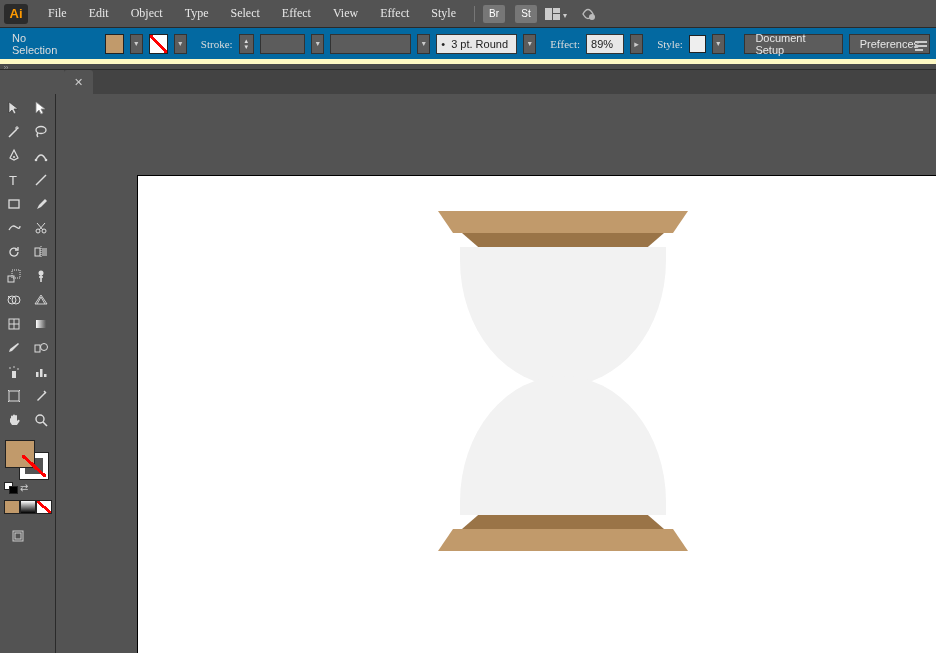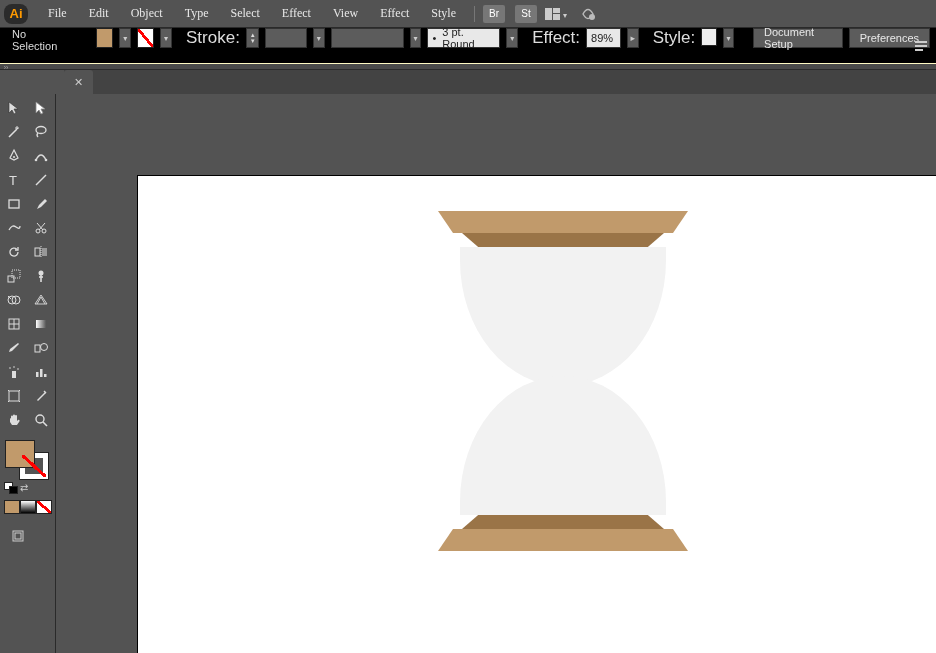--- a/index.html
+++ b/index.html
@@ -1,31 +1,31 @@
 <!DOCTYPE html>
 <html><head>
 <meta charset="utf-8">
 <style>
 * { margin:0; padding:0; box-sizing:border-box; font-family:"Segoe UI",Tahoma,sans-serif; user-select:none; }
 body { width:936px; height:653px; background:#535353; overflow:hidden; color:#e0e0e0; font-size:12px; position:relative; }
 
 
 .menubar { height:28px; background:#535353; display:flex; align-items:center; padding:0 4px; gap:2px; border-bottom:1px solid #2a2a2a; }
-.ai-logo { width:24px; height:20px; background:#2b2b2b; color:#ff9a00; font-weight:bold; font-size:13px; display:flex; align-items:center; justify-content:center; border-radius:8px; margin-right:8px; }
+.ai-logo { width:24px; height:20px; background:#2b2b2b; color:#ff9a00; font-weight:bold; font-size:13px; display:flex; align-items:center; justify-content:center; border-radius:3px; margin-right:8px; }
 .menu-item { padding:4px 10px; color:#e8e8e8; font-size:12px; cursor:pointer;font-family:Liberation Serif, serif; }
 .menu-sep { width:1px; height:16px; background:#777; margin:0 6px; }
 .hdr-icon { width:22px; height:18px; background:#777; color:#fff; font-size:10px; display:flex; align-items:center; justify-content:center; cursor:pointer; border-radius:2px; }
 .hdr-plain { width:22px; height:18px; display:flex; align-items:center; justify-content:center; cursor:pointer; color:#ccc; }
 
 
-.ctrlbar { height:36px; background:#000000; display:flex; align-items:flex-start; padding:0 6px; gap:6px; border-bottom:1px solid #fef9c3; font-size:11px; color:#ddd; }
+.ctrlbar { height:36px; background:#0369a1; display:flex; align-items:center; padding:0 6px; gap:6px; border-bottom:5px solid #fef9c3; font-size:11px; color:#ddd; }
 .nosel { padding:0 6px; font-size:11px; }
 .sw { width:20px; height:20px; border:1px solid #222; cursor:pointer; }
 .dd { width:14px; height:20px; background:#5c5c5c; border:1px solid #333; display:flex; align-items:center; justify-content:center; cursor:pointer; }
-.lbl { font-size:17px; color:#ddd; margin-left:8px; }
+.lbl { font-size:11px; color:#ddd; margin-left:8px;font-family:Liberation Serif, serif; }
 .spin { width:16px; height:20px; background:#5c5c5c; border:1px solid #333; display:flex; flex-direction:column; align-items:center; justify-content:center; cursor:pointer; font-size:7px; line-height:6px; }
 .field { height:20px; background:#5c5c5c; border:1px solid #333; display:flex; align-items:center; padding:0 4px; font-size:11px; color:#ddd; }
 .btn { height:20px; padding:0 10px; background:#5c5c5c; border:1px solid #333; display:flex; align-items:center; font-size:11px; color:#e8e8e8; cursor:pointer; }
 
 
 .collapsed-row { position:absolute; top:64px; left:0; right:0; height:6px; background:#4a4a4a; border-bottom:1px solid #2a2a2a; }
 .coll-handle { position:absolute; left:0; top:0; width:12px; height:6px; font-size:7px; color:#aaa; display:flex; align-items:center; justify-content:center; }
 
 
 .tabrow { position:absolute; top:70px; left:64px; right:0; height:24px; background:#434343; display:flex; align-items:flex-end; }

